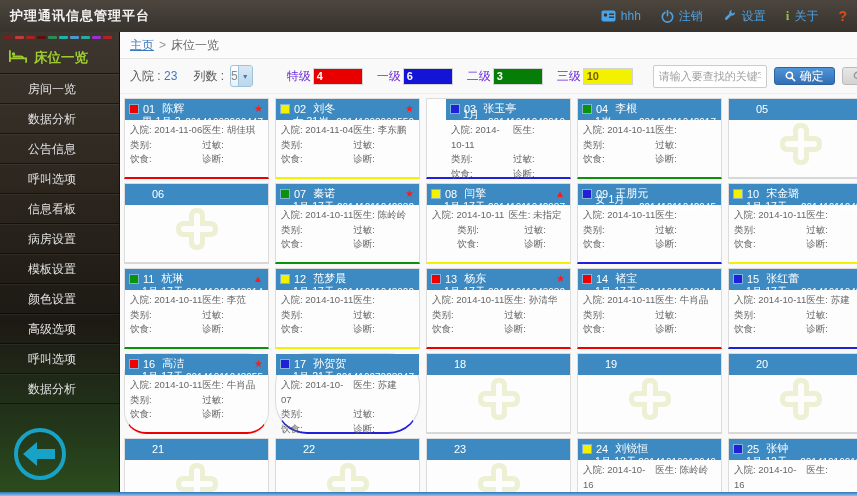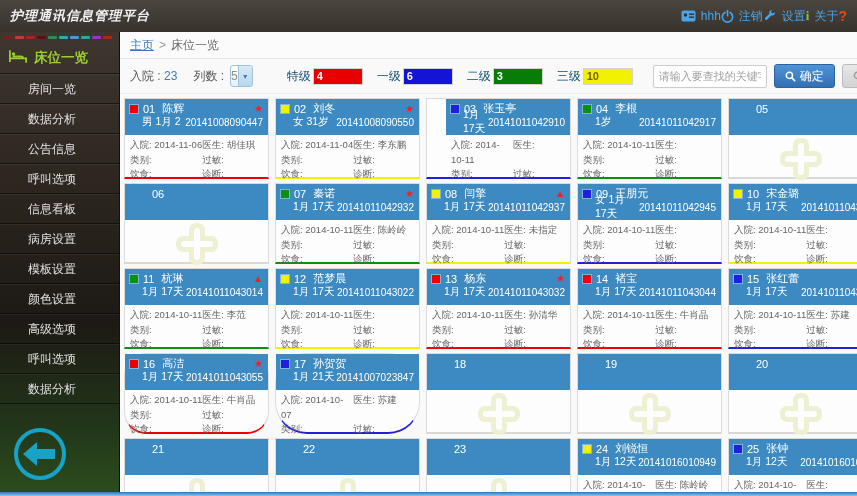--- a/index.html
+++ b/index.html
@@ -2,22 +2,22 @@
 <html lang="zh"><head>
 <meta charset="utf-8">
 <style>
   * { margin:0; padding:0; box-sizing:border-box; }
   html,body { width:857px; height:496px; overflow:hidden; font-family:"Liberation Sans","DejaVu Sans",sans-serif; background:#f4f4f4; }
   body { position:relative; }
 
   
   .topbar { position:absolute; left:0; top:0; width:857px; height:32px;
     background:linear-gradient(#4c463f,#38322d); display:flex; align-items:center; z-index:5; }
-  .app-title { color:#f2f2f2; font-size:13px; font-weight:bold; padding-left:10px; letter-spacing:1px;font-style:italic; }
-  .topbar-right { margin-left:auto; display:flex; align-items:center; padding-right:10px;padding-left:20px; }
+  .app-title { color:#f2f2f2; font-size:13px; font-weight:bold; padding-left:10px; letter-spacing:1px; }
+  .topbar-right { margin-left:auto; display:flex; align-items:center; gap:20px; padding-right:10px;padding-left:20px; }
   .tb-link { display:flex; align-items:center; gap:5px; color:#4aa3e6; font-size:12px; cursor:pointer; }
   .tb-link svg { display:block; }
   .info-i { color:#8bc34a; font-weight:bold; font-size:13px; font-family:"Liberation Serif",serif; }
   .tb-help { color:#e8490f; font-weight:bold; font-size:14px; cursor:pointer; }
 
   
   .sidebar { position:absolute; left:0; top:32px; width:120px; height:464px;
     background:linear-gradient(180deg,#3e372f 0%,#2b251e 35%,#1d1914 62%,#22361a 85%,#2c4d1e 100%);
     border-right:1px solid #111; z-index:4; }
   .color-strip { display:flex; gap:2px; padding:4px 2px 3px 4px; }
@@ -40,36 +40,36 @@
     padding-left:10px; border-bottom:1px solid #eee; background:#f9f9f9; white-space:nowrap; }
   .f-adm { margin-right:16px; }
   .f-adm b { color:#3a7bbf; font-weight:normal; }
   .f-cols { margin-right:6px; }
   .select { width:42px; height:22px; border:1px solid #9fc2d8; border-radius:3px;
     background:linear-gradient(#ffffff,#e8f1f8); display:flex; align-items:center; cursor:pointer; margin-right:34px; }
   .select .val { flex:1; text-align:center; color:#8a8a8a; font-size:12px; }
   .select .arr { width:14px; height:100%; display:flex; align-items:center; justify-content:center;
     font-size:7px; color:#4a79a8; background:linear-gradient(#d8e9f6,#b9d7ec); border-left:1px solid #9fc2d8; border-radius:0 2px 2px 0; }
   .legend { display:flex; align-items:center; margin-right:15px; }
-  .legend .lg-label { margin-right:3px; color:#0c4a6e; }
+  .legend .lg-label { margin-right:3px; color:#6d28d9; }
   .legend .lg-box { width:48px; height:15px; display:flex; align-items:center; padding-left:3px;
     font-size:11px; font-weight:bold; box-shadow:0 0 0 1px rgba(0,0,0,.15); }
   .search-input { width:114px; height:23px; border:1px solid #ccc; border-radius:2px; margin-left:6px;
     font-size:11px; padding:0 5px; color:#333; background:#fff; }
   .search-input::placeholder { color:#a0a0a0; }
-  .btn { height:24px; display:inline-flex; align-items:center; gap:4px; border-radius:3px;
+  .btn { height:18px; display:inline-flex; align-items:center; gap:4px; border-radius:3px;
     font-size:12px; padding:0 10px; margin-left:7px; border:1px solid transparent; cursor:pointer; }
   .btn-primary { background:linear-gradient(#4e94d6,#336fb5); border-color:#2c639f; color:#fff; }
   .btn-disabled { background:linear-gradient(#e8e8e8,#d2d2d2); border-color:#bbb; color:#9a9a9a; }
 
   
   .grid { display:flex; flex-wrap:wrap; padding:4px 0 0 4px; width:760px; }
   .card { width:145px; height:81px; margin:0 6px 4px 0; background:#fdfdfd;
     border:1px solid #dcdcdc; border-bottom:2px solid #d8d8d8; cursor:pointer; position:relative; }
-  .card-head { height:36px; background:#3d8ac2; color:#fff; padding:3px 5px 0 5px; }
+  .card-head { height:21px; background:#3d8ac2; color:#fff; padding:3px 5px 0 5px; }
   .head-row1 { display:flex; align-items:center; height:13px; }
   .lv-square { width:8px; height:8px; margin-right:5px; box-shadow:0 0 0 1px rgba(255,255,255,.35); flex:0 0 auto; }
   .bed-no { font-size:11px; }
   .bed-name { font-size:11px; margin-left:7px; }
   .badge { margin-left:auto; font-size:10px; color:#ff1a1a; line-height:10px; }
   .head-row2 { display:flex; align-items:center; padding-left:12px; height:14px; }
   .bed-info { font-size:10.5px; }
   .bed-id { margin-left:auto; font-size:10px; letter-spacing:0; }
   .card-rows { display:grid; grid-template-columns:54% 46%; padding:3px 4px 0 5px;
     font-size:9.5px; color:#666; line-height:14.5px; }
@@ -407,21 +407,21 @@
       <div><span class="lb-admit">入院:</span> <span class="v-admit">2014-10-11</span></div>
       <div><span class="lb-doctor">医生:</span> <span class="v-doctor">陈岭岭</span></div>
       <div><span class="lb-category">类别:</span></div>
       <div><span class="lb-allergy">过敏:</span></div>
       <div><span class="lb-diet">饮食:</span></div>
       <div><span class="lb-diagnosis">诊断:</span></div>
     </div>
 
   </div>
 
-  <div class="card" style="border-bottom-color: rgb(242, 242, 0);">
+  <div class="card" style="border-bottom-color: rgb(242, 242, 0); text-align: center;">
     <div class="card-head">
       <div class="head-row1">
         <span class="lv-square" style="background: rgb(242, 242, 0);"></span>
         <span class="bed-no">08</span>
         <span class="bed-name">闫擎</span>
         <span class="badge">▲</span>
       </div>
       <div class="head-row2">
         <span class="bed-info">1月 17天</span>
         <span class="bed-id">20141011042937</span>

